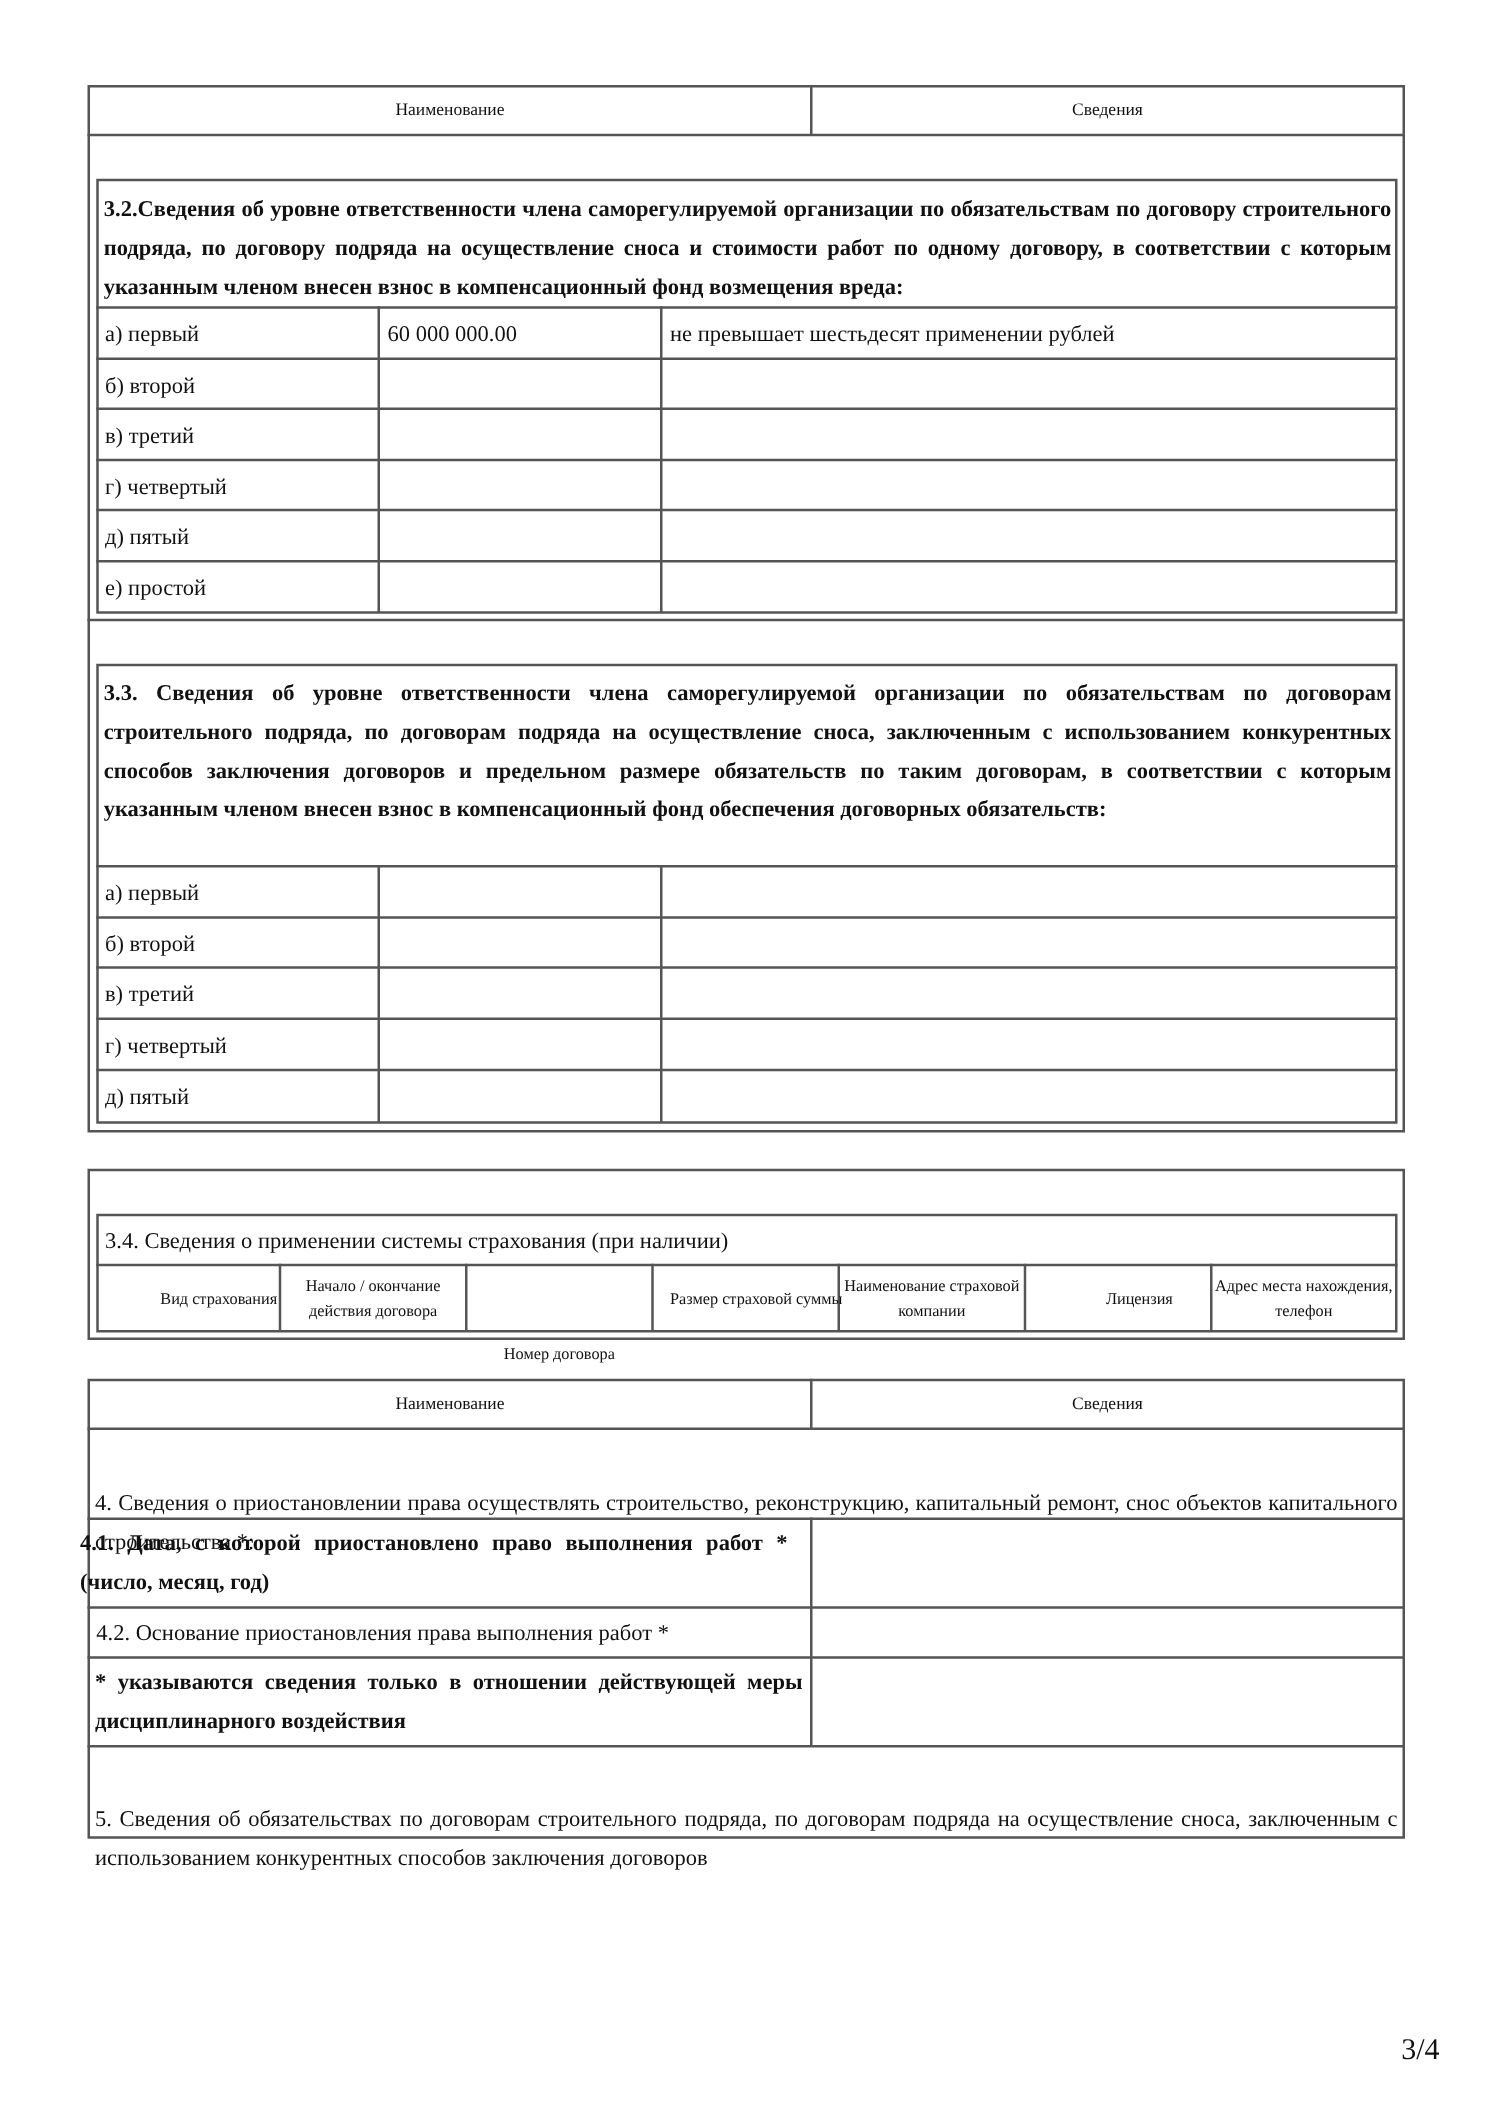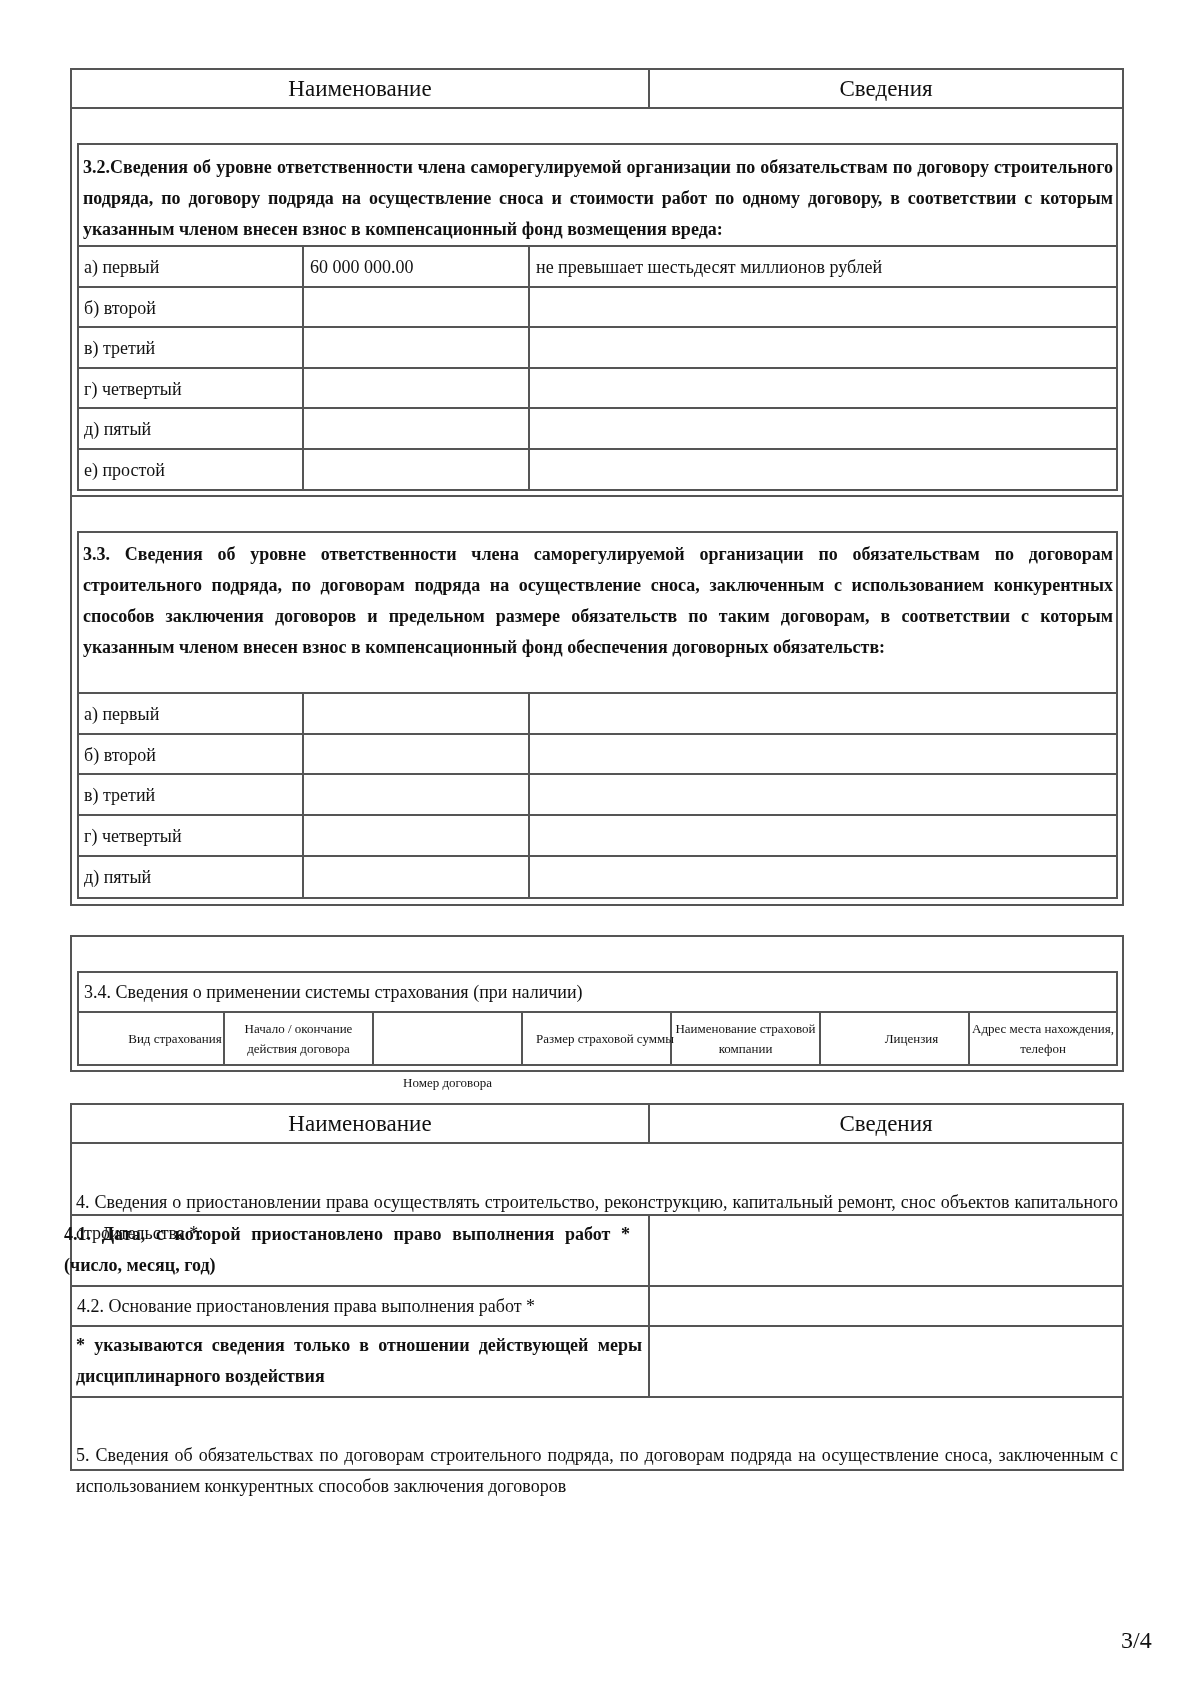--- a/index.html
+++ b/index.html
@@ -2,21 +2,21 @@
 <html><head>
 <meta charset="utf-8">
 <style>
   html, body { margin: 0; padding: 0; background: #ffffff; }
   body { width: 1192px; height: 1684px; position: relative; overflow: hidden;
          font-family: "Liberation Serif", "DejaVu Serif", serif; color: #111; }
   .abs { position: absolute; box-sizing: border-box; }
   .b { border: 2px solid #555; }
   .hline { position: absolute; height: 0; border-top: 2px solid #555; }
   .vline { position: absolute; width: 0; border-left: 2px solid #555; }
-  .txt { position: absolute; font-size: 23px; line-height: 31px; white-space: nowrap; }
+  .txt { position: absolute; font-size: 14px; line-height: 31px; white-space: nowrap; }
   .center { text-align: center; }
   .justfull { white-space: normal; text-align: justify; font-size: 18px; line-height: 31px; font-weight: bold; }
   .bold { font-weight: normal; margin-top: 39px; }
   .small { font-size: 13px; line-height: 20px; text-align: center; white-space: normal;
            display: flex; align-items: center; justify-content: center; }
   .cell { position: absolute; box-sizing: border-box; display: flex; align-items: center; padding-left: 6px;
           font-size: 18px; white-space: nowrap; }
   .pagenum { position: absolute; font-size: 24px; }
 </style>
 </head>
@@ -37,21 +37,21 @@
 <div class="hline" style="left:77px; top:286px; width:1041px;"></div>
 <div class="hline" style="left:77px; top:326px; width:1041px;"></div>
 <div class="hline" style="left:77px; top:367px; width:1041px;"></div>
 <div class="hline" style="left:77px; top:407px; width:1041px;"></div>
 <div class="hline" style="left:77px; top:448px; width:1041px;"></div>
 <div class="vline" style="left:302px; top:245px; height:245px;"></div>
 <div class="vline" style="left:528px; top:245px; height:245px;"></div>
 
 <div class="cell" style="left:78px; top:247px; width:224px; height:40px;">а) первый</div>
 <div class="cell" style="left:304px; top:247px; width:256px; height:40px;">60 000 000.00</div>
-<div class="cell" style="left:530px; top:247px; width:586px; height:40px;">не превышает шестьдесят миллионов рублей</div>
+<div class="cell" style="left:530px; top:247px; width:586px; height:40px;">не превышает шестьдесят применении рублей</div>
 
 <div class="cell" style="left:78px; top:288px; width:224px; height:40px;">б) второй</div>
 <div class="cell" style="left:78px; top:328px; width:224px; height:40px;">в) третий</div>
 <div class="cell" style="left:78px; top:369px; width:224px; height:40px;">г) четвертый</div>
 <div class="cell" style="left:78px; top:409px; width:224px; height:40px;">д) пятый</div>
 <div class="cell" style="left:78px; top:450px; width:224px; height:40px;">е) простой</div>
 
 <div class="abs b" style="left:77px; top:531px; width:1041px; height:368px;"></div>
 <div class="abs justfull" style="left:83px; top:539px; width:1030px;">3.3. Сведения об уровне ответственности члена саморегулируемой организации по обязательствам по договорам строительного подряда, по договорам подряда на осуществление сноса, заключенным с использованием конкурентных способов заключения договоров и предельном размере обязательств по таким договорам, в соответствии с которым указанным членом внесен взнос в компенсационный фонд обеспечения договорных обязательств:</div>
 <div class="hline" style="left:77px; top:692px; width:1041px;"></div>

